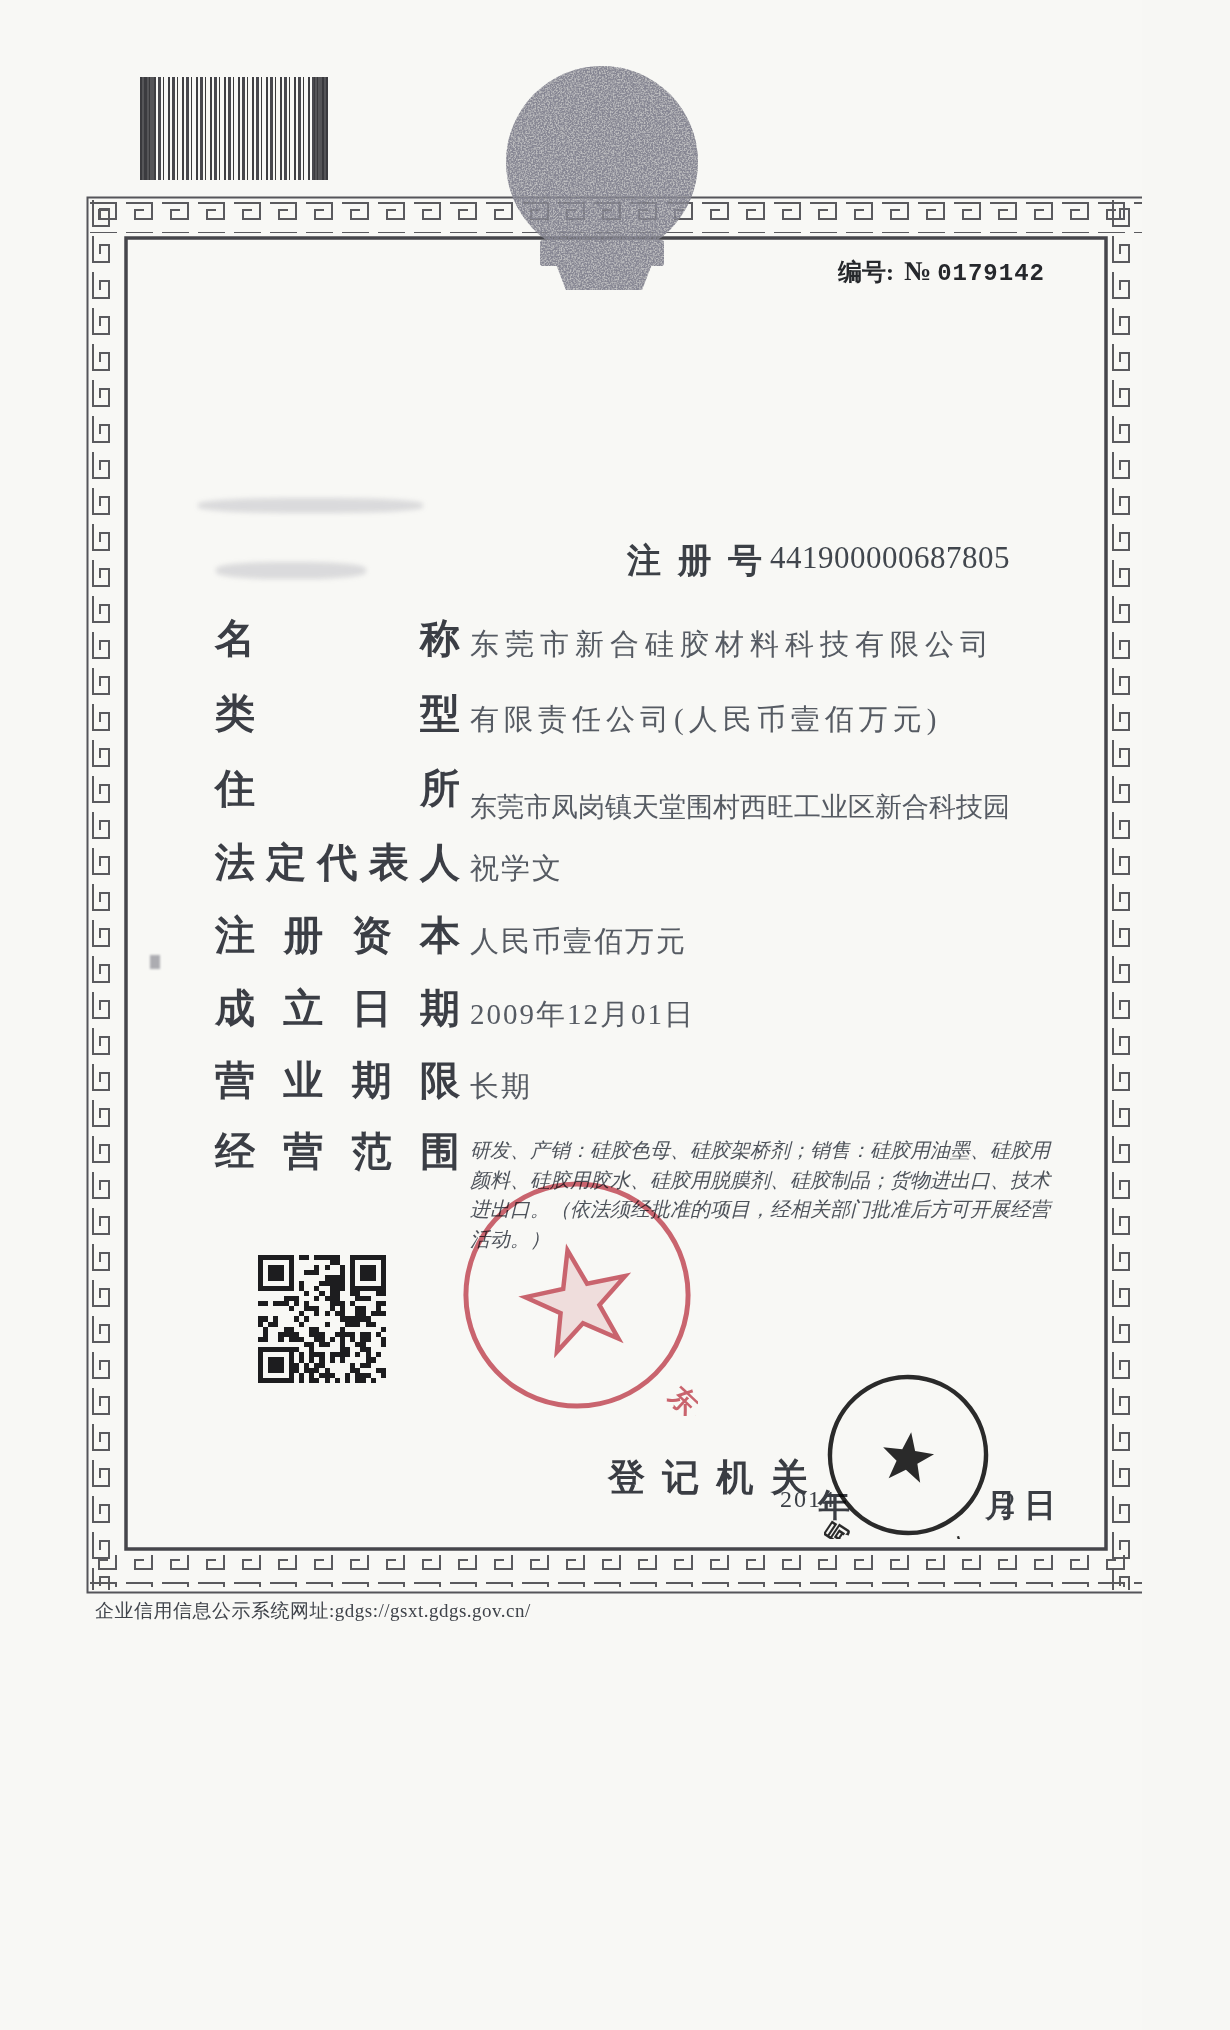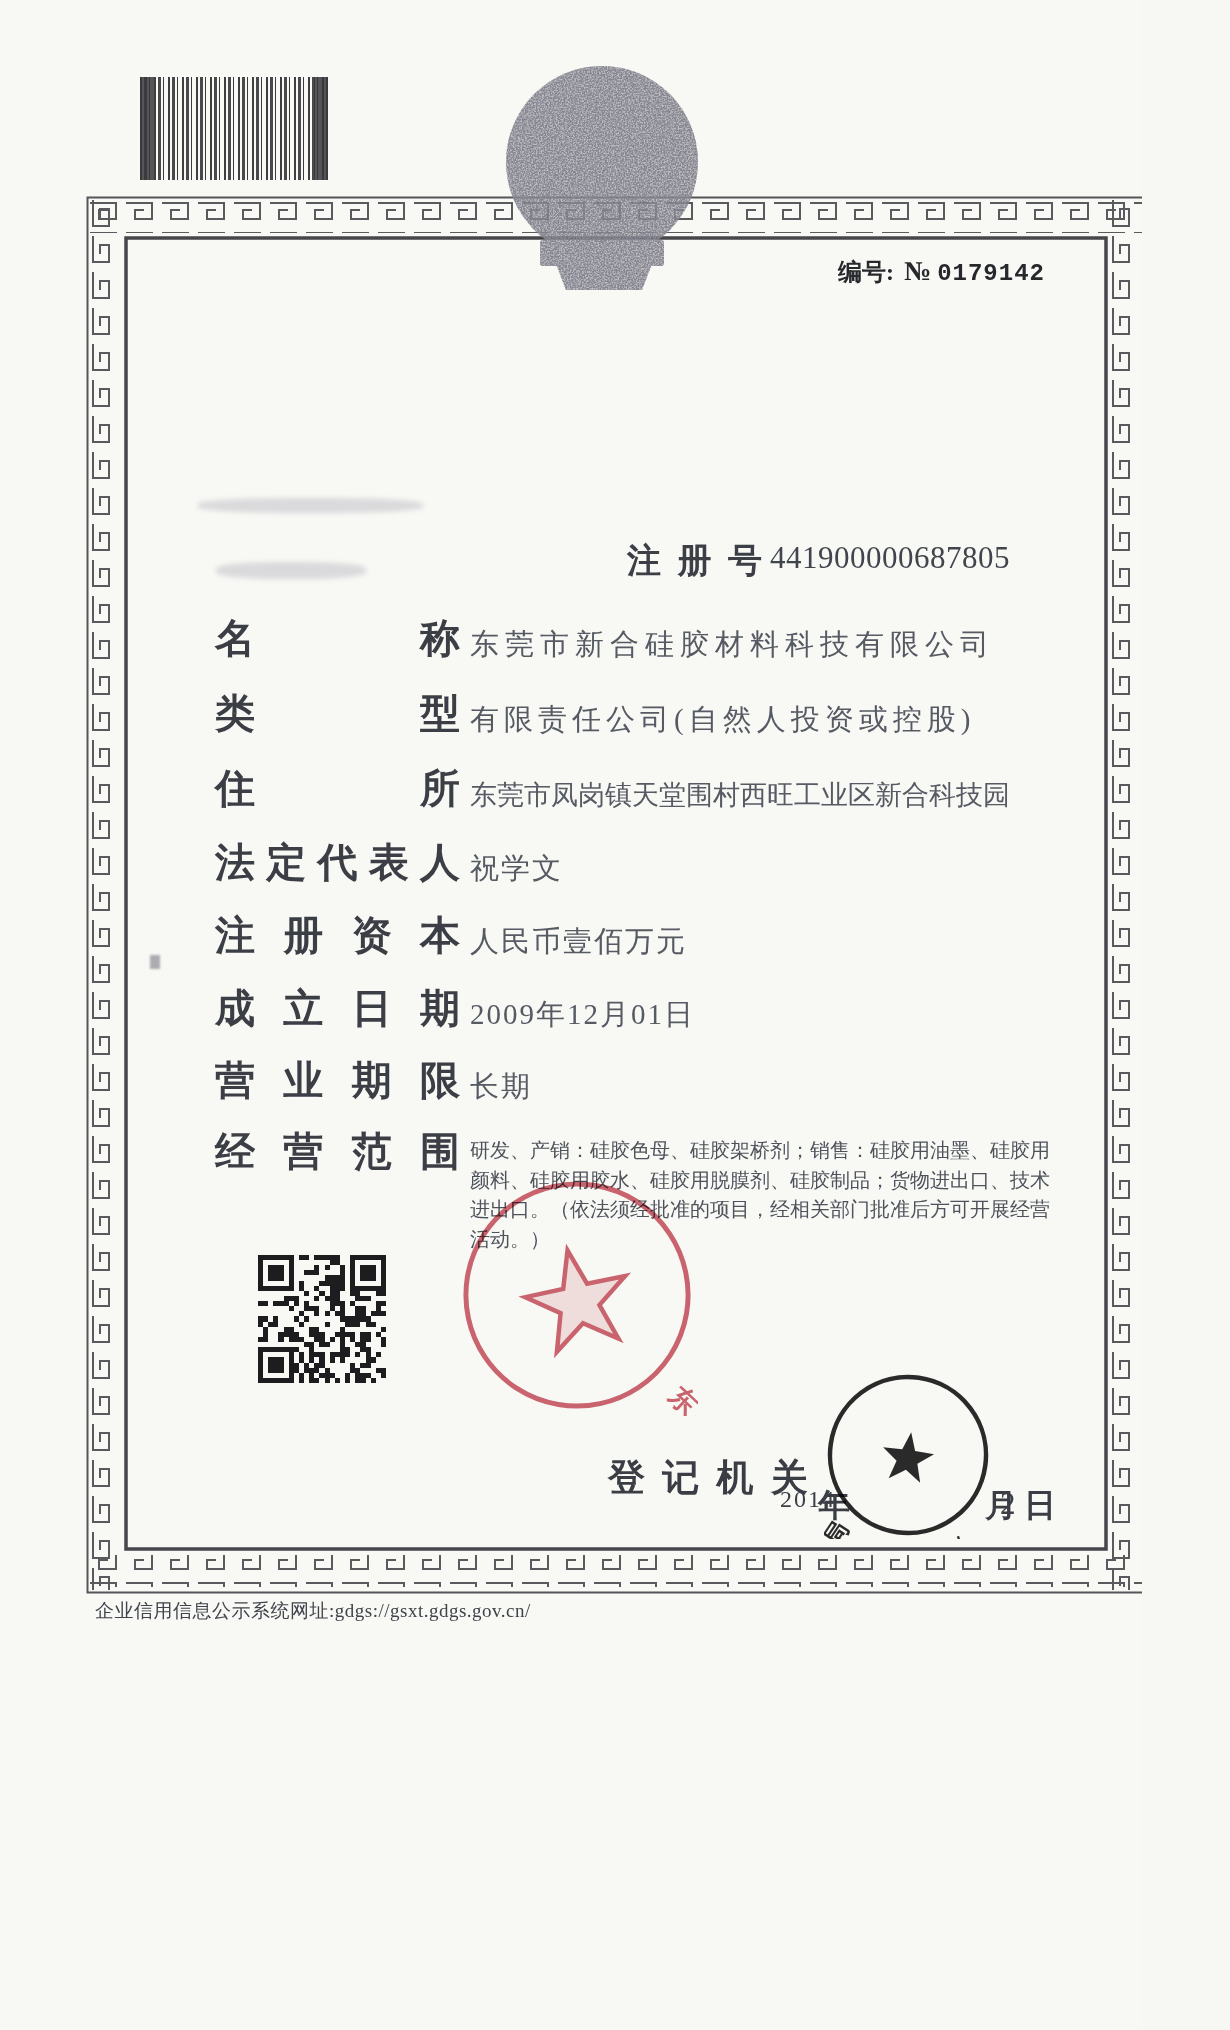--- a/index.html
+++ b/index.html
@@ -38,22 +38,22 @@
   
   .fields{left:0;top:0;width:1230px;height:1300px;}
   .field-row{position:absolute;left:215px;display:flex;align-items:flex-start;}
   .fr1{top:616px;} .fr2{top:691px;} .fr3{top:766px;} .fr4{top:840px;}
   .fr5{top:913px;} .fr6{top:986px;} .fr7{top:1058px;} .fr8{top:1129px;}
   .flabel{width:245px;font-size:40px;line-height:46px;font-weight:600;color:#3b3e45;flex:none;margin-right:10px;}
   .justify{display:flex;justify-content:space-between;}
   .fvalue{margin-top:9px;font-size:29px;color:#565b63;letter-spacing:2px;white-space:nowrap;}
   .fr1 .fvalue{letter-spacing:6px;}
   .fr2 .fvalue{letter-spacing:5px;}
-  .fr3 .fvalue{font-size:27px;letter-spacing:0;margin-top:11px;}
-  .fr8 .fvalue{width:582px;font-size:20px;line-height:29.5px;letter-spacing:0;margin-top:7px;white-space:normal;color:#4e535b;}
+  .fr3 .fvalue{font-size:27px;letter-spacing:0;margin-top:23px;}
+  .fr8 .fvalue{width:582px;font-size:20px;line-height:29.5px;letter-spacing:0;margin-top:7px;white-space:normal;color:#4e535b;font-style:italic;}
 
   
   .qr{left:258px;top:1255px;width:128px;height:128px;display:grid;
       grid-template-columns:repeat(25,1fr);grid-auto-rows:1fr;}
   .qr div{background:transparent;}
   .qr div.on{background:#1d1d1f;}
 
   
   .company-seal{left:456px;top:1174px;mix-blend-mode:multiply;opacity:.88;}
   .registrar-seal{left:824px;top:1371px;mix-blend-mode:multiply;opacity:.93;}
@@ -133,21 +133,21 @@
           <span>名</span>
           <span>称</span>
         </div>
       <div class="fvalue">东莞市新合硅胶材料科技有限公司</div>
     </div>
     <div class="field-row fr2">
       <div class="flabel justify">
           <span>类</span>
           <span>型</span>
         </div>
-      <div class="fvalue">有限责任公司(自然人投资或控股)</div>
+      <div class="fvalue">有限责任公司(人民币壹佰万元)</div>
     </div>
     <div class="field-row fr3">
       <div class="flabel justify">
           <span>住</span>
           <span>所</span>
         </div>
       <div class="fvalue">东莞市凤岗镇天堂围村西旺工业区新合科技园</div>
     </div>
     <div class="field-row fr4">
       <div class="flabel justify">

